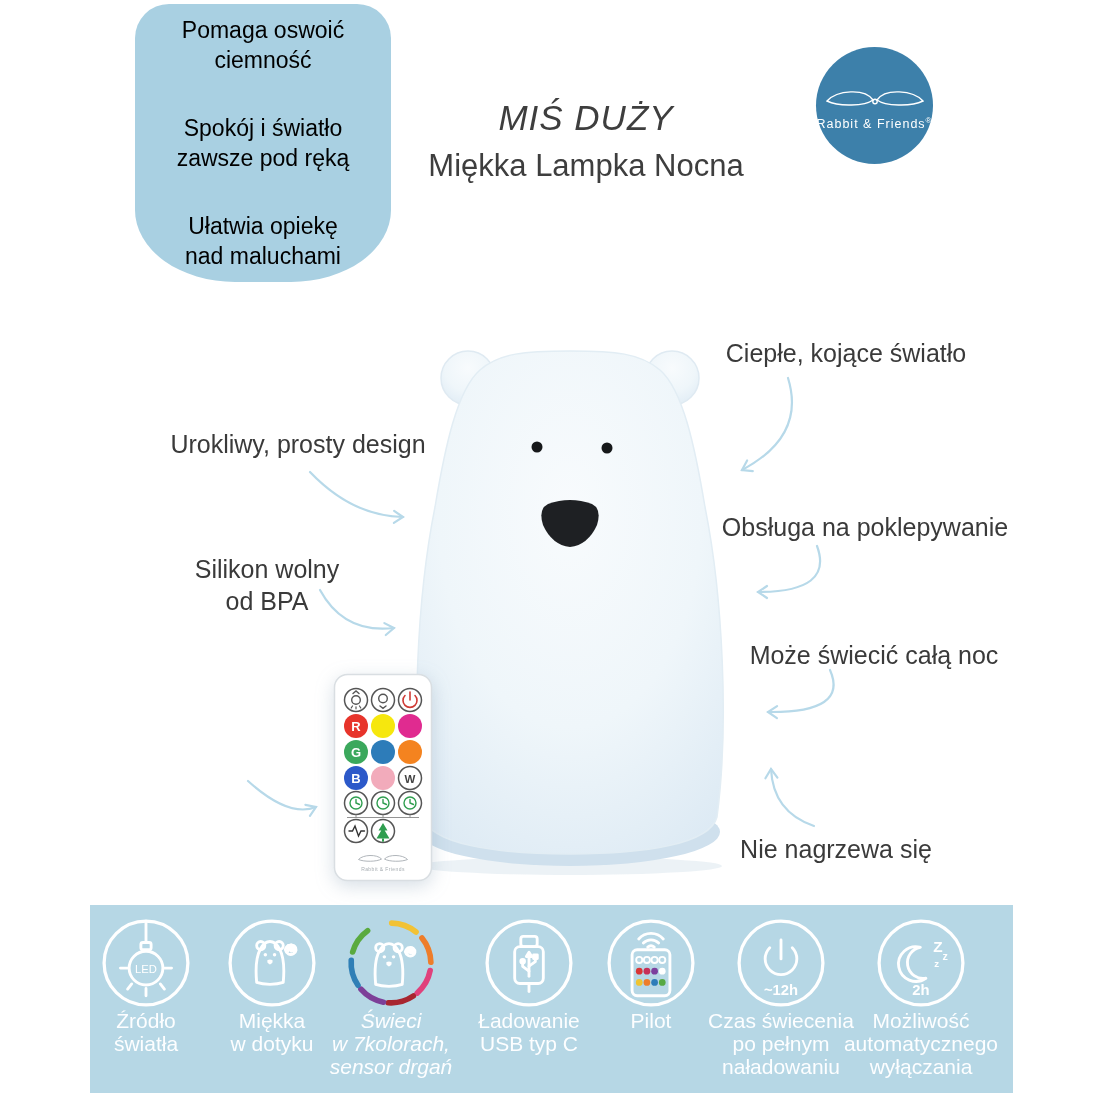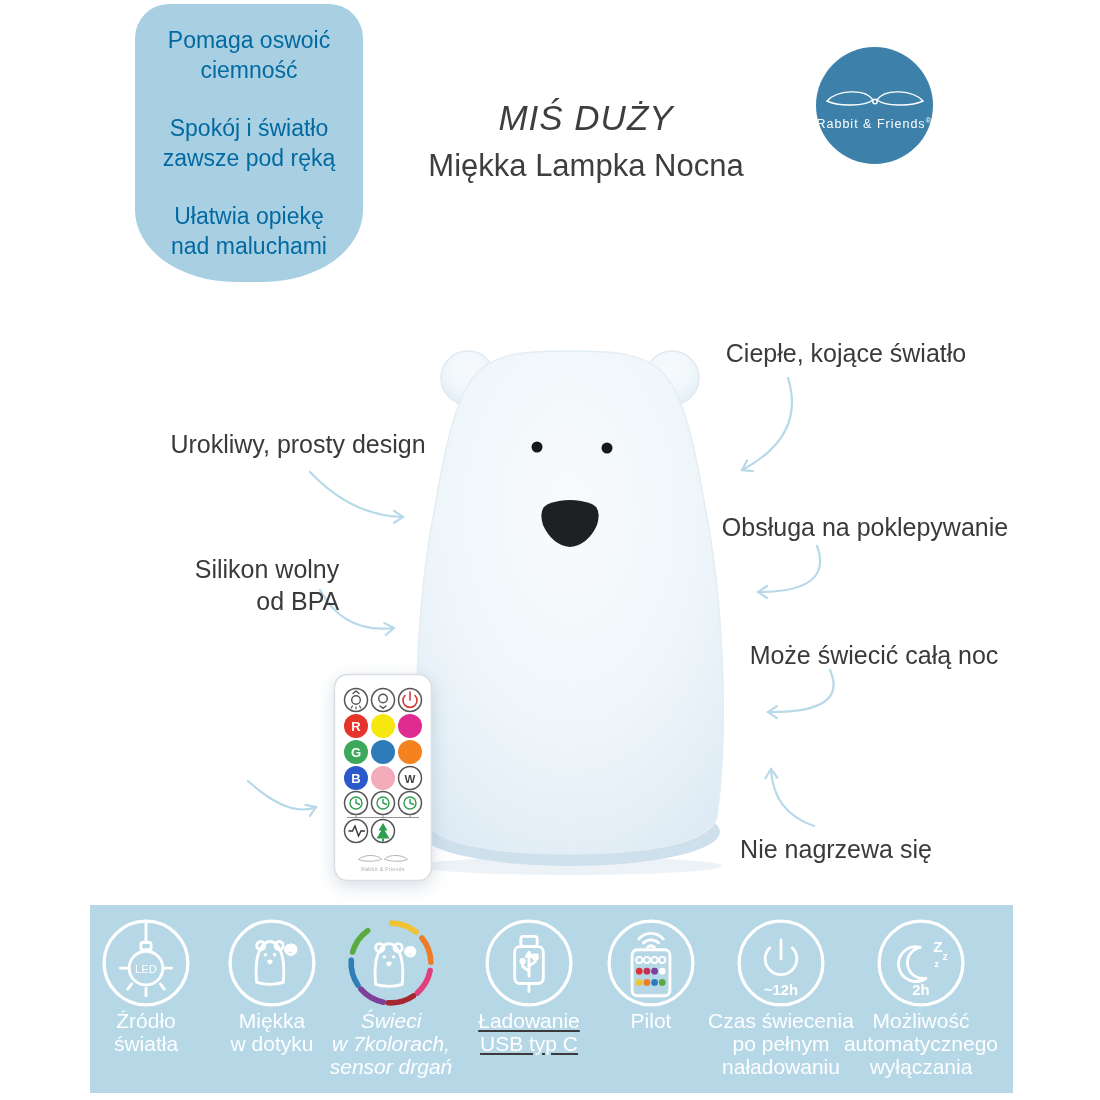--- a/index.html
+++ b/index.html
@@ -2,24 +2,24 @@
 <html><head>
 <meta charset="utf-8">
 <style>
   html,body{margin:0;padding:0;background:#fff;}
   .canvas{
     position:relative;width:1100px;height:1100px;background:#ffffff;overflow:hidden;
     font-family:"Liberation Sans", sans-serif;color:#3b3b3b;
   }
   
   .benefits{
-    position:absolute;left:135px;top:4px;width:228px;height:278px;
+    position:absolute;left:135px;top:4px;width:256px;height:278px;
     background:#a9d0e2;border-radius:34px 34px 100px 100px / 34px 34px 72px 72px;
     display:flex;flex-direction:column;justify-content:center;align-items:center;
-    gap:28px;text-align:center;color:#0369a1;font-size:23px;line-height:30px;
+    gap:38px;text-align:center;color:#000000;font-size:23px;line-height:30px;
   }
   
   .title{position:absolute;left:380px;top:98px;width:412px;text-align:center;color:#3e3e3e;}
   .title .t1{font-size:35px;letter-spacing:1px;font-style:italic;}
   .title .t2{font-size:31px;margin-top:10px;}
   
   .logo{position:absolute;left:816px;top:47px;width:117px;height:117px;border-radius:50%;
     background:#3d80aa;display:flex;flex-direction:column;align-items:center;justify-content:center;}
   .logo svg{display:block;}
   .logo-text{color:#fff;font-size:12.5px;letter-spacing:1px;margin-top:2px;white-space:nowrap;}
@@ -107,21 +107,21 @@
       <path d="M 320 590 Q 344 634 394 628" marker-end="url(#arr)"></path>
       <path d="M 248 781 Q 289 818 316 807" marker-end="url(#arr)"></path>
       <path d="M 788 378 Q 806 436 742 470" marker-end="url(#arr)"></path>
       <path d="M 817 546 Q 834 592 758 592" marker-end="url(#arr)"></path>
       <path d="M 830 670 Q 849 713 768 712" marker-end="url(#arr)"></path>
       <path d="M 814 826 Q 773 812 771 769" marker-end="url(#arr)"></path>
     </g>
   </svg>
 
   <div class="callout" style="left:298px;top:444px;">Urokliwy, prosty design</div>
-  <div class="callout" style="left:267px;top:585px;text-align:right;">
+  <div class="callout" style="left:267px;top:585px;">
     <div>Silikon wolny</div>
     <div>od BPA</div>
   </div>
   <div class="callout" style="left:846px;top:353px;">Ciepłe, kojące światło</div>
   <div class="callout" style="left:865px;top:527px;">Obsługa na poklepywanie</div>
   <div class="callout" style="left:874px;top:655px;">Może świecić całą noc</div>
   <div class="callout" style="left:836px;top:849px;">Nie nagrzewa się</div>
 
   <div class="remote">
     <svg width="100" height="210" viewBox="0 0 100 210">
@@ -252,21 +252,21 @@
           <path d="M61.6 30.3 V34.8 M64 29.9 V35.2 M66.3 30.9 V35.6"></path>
         </g>
       </svg>
       <div class="feat-label">
         <div>Świeci</div>
         <div>w 7kolorach,</div>
         <div>sensor drgań</div>
       </div>
     </div>
 
-    <div class="feat-col" style="left:439px;text-decoration:underline;">
+    <div class="feat-col" style="left:439px;">
       <svg width="92" height="92" viewBox="0 0 90 90">
         <circle class="ic-ring" cx="45" cy="45" r="41"></circle>
         <g class="ic" stroke-width="2.7">
           <rect x="37" y="19" width="16" height="10" rx="2.5"></rect>
           <rect x="31" y="29" width="28" height="36" rx="5"></rect>
           <path d="M45 65 V73"></path>
         </g>
         <g class="ic" stroke-width="2">
           <path d="M45 37 V58"></path>
           <path d="M45 53 L38.8 48.2 V45.5"></path>

